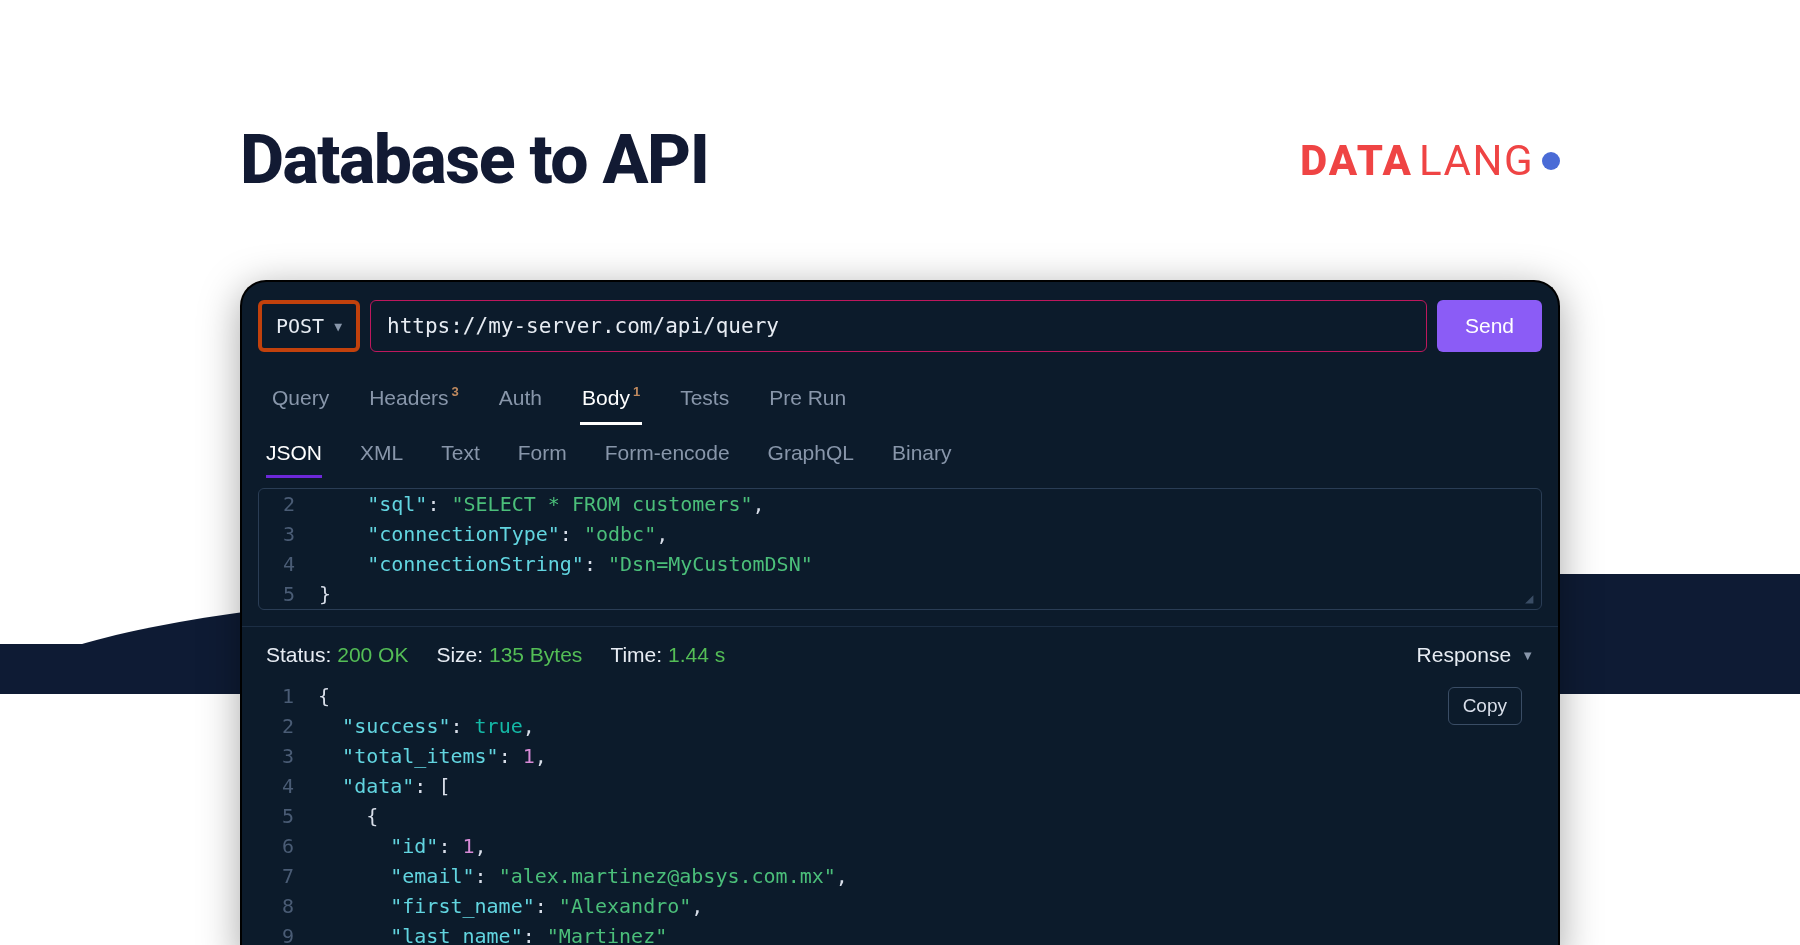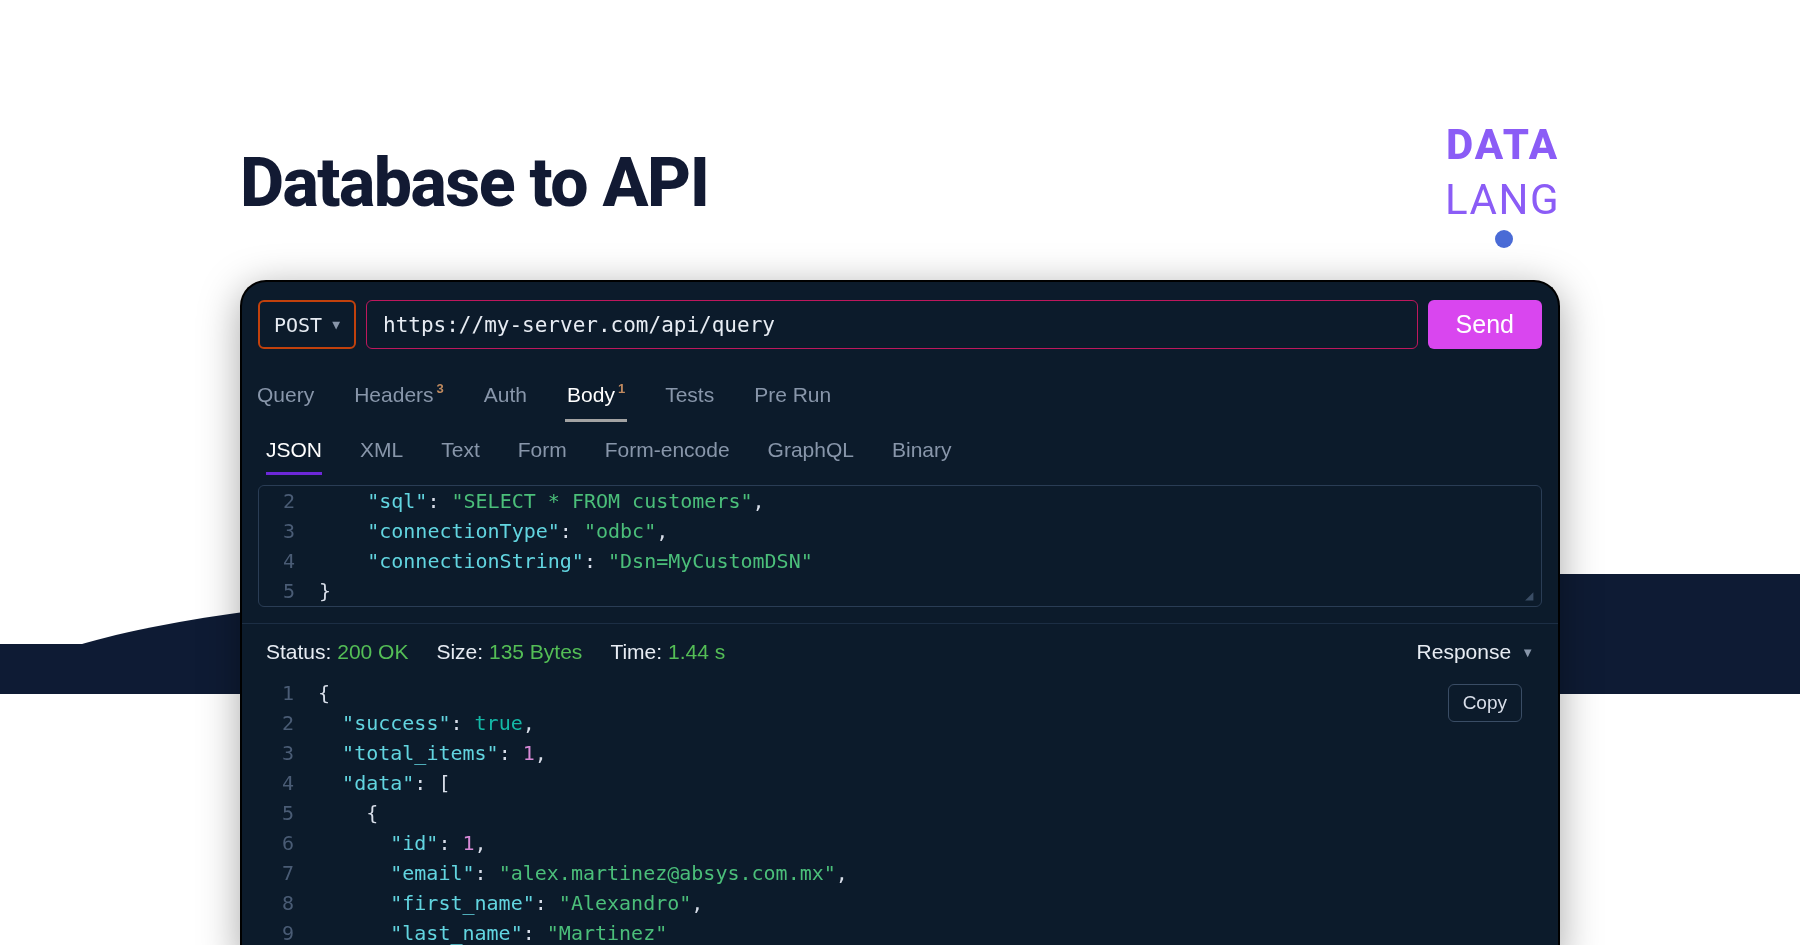--- a/index.html
+++ b/index.html
@@ -2,38 +2,38 @@
 <html><head>
 <meta charset="utf-8">
 <style>
 * { margin: 0; padding: 0; box-sizing: border-box; }
 body { font-family: -apple-system, BlinkMacSystemFont, "Segoe UI", Roboto, sans-serif; background: #ffffff; width: 1800px; height: 945px; overflow: hidden; position: relative; }
 
 .page { width: 1800px; height: 694px; position: relative; }
 
 .header-row { display: flex; justify-content: space-between; align-items: center; padding: 120px 240px 0 240px; }
 .page-title { font-size: 68px; font-weight: 800; color: #121a33; letter-spacing: -1.5px; }
-.brand { display: flex; align-items: center; gap: 6px; font-size: 42px; font-weight: 400; color: #8b5cf6; letter-spacing: 1.5px; flex-direction: column; }
+.brand { display: flex; align-items: center; gap: 6px; font-size: 42px; font-weight: 400; color: #ef4444; letter-spacing: 1.5px; }
 .brand .bold { font-weight: 800; letter-spacing: 2px; }
 .brand .dot { width: 18px; height: 18px; border-radius: 50%; background: #4a6bd6; display: inline-block; margin-left: 2px; margin-bottom: -2px; }
 
 .bg-dark-curve { position: absolute; left: 0; right: 0; bottom: 0; height: 120px; background: #0e1b34; border-top-left-radius: 100% 240px; z-index: 0; }
 .bg-dark-rect { position: absolute; left: 0; right: 0; bottom: 0; height: 50px; background: #0e1b34; z-index: 0; }
 
 .api-window { position: absolute; left: 240px; top: 280px; width: 1320px; height: 680px; background: #0c1b2b; border-radius: 26px 26px 0 0; border: 2px solid #000; border-bottom: none; z-index: 2; overflow: hidden; color: #bcc7d6; font-family: ui-monospace, "SF Mono", Menlo, Consolas, monospace; font-size: 20px; box-shadow: 0 8px 40px rgba(0,0,0,0.35); }
 
 .request-bar { display: flex; padding: 18px 16px; gap: 10px; }
-.method-select { display: flex; align-items: center; gap: 10px; border: 2px solid #c2410c; border-radius: 6px; padding: 10px 14px; color: #e7ecf3; cursor: pointer; background: transparent; font-size: 20px; }
+.method-select { display: flex; align-items: center; gap: 10px; border: 4px solid #c2410c; border-radius: 6px; padding: 10px 14px; color: #e7ecf3; cursor: pointer; background: transparent; font-size: 20px; }
 .method-select .chev { font-size: 13px; color: #8896aa; }
 .url-input { flex: 1; border: 1px solid #be185d; border-radius: 6px; padding: 10px 16px; color: #e7ecf3; background: transparent; font-size: 21px; font-family: inherit; }
-.send-btn { background: #d946ef; color: #fff; border: none; border-radius: 6px; padding: 10px 28px; font-size: 25px; cursor: pointer; }
-
-.tab-row { display: flex; gap: 36px; padding: 8px 24px 0 13px; font-size: 21px; font-family: -apple-system, sans-serif; }
+.send-btn { background: #8b5cf6; color: #fff; border: none; border-radius: 6px; padding: 10px 28px; font-size: 21px; cursor: pointer; }
+
+.tab-row { display: flex; gap: 36px; padding: 8px 24px 0 28px; font-size: 21px; font-family: -apple-system, sans-serif; }
 .tab-row .tab { color: #8896aa; padding: 8px 2px 12px 2px; cursor: pointer; display: flex; align-items: flex-start; gap: 3px; }
-.tab-row .tab.active { color: #fff; border-bottom: 3px solid #a3a3a3; }
+.tab-row .tab.active { color: #fff; border-bottom: 3px solid #ffffff; }
 .tab-row .tab .sup { font-size: 13px; color: #c08a5f; font-weight: 600; margin-top: -2px; }
 
 .sub-tab-row { display: flex; gap: 38px; padding: 16px 24px 10px 24px; font-size: 21px; font-family: -apple-system, sans-serif; }
 .sub-tab-row .stab { color: #8896aa; cursor: pointer; padding-bottom: 10px; }
 .sub-tab-row .stab.active { color: #fff; border-bottom: 3px solid #6d28d9; }
 
 .code-editor { margin: 0 16px 16px 16px; border: 1px solid #2a3d55; border-radius: 6px; overflow: hidden; position: relative; }
 .code-editor .resize-handle { position: absolute; right: 2px; bottom: 2px; width: 14px; height: 14px; color: #3a4d65; font-size: 14px; line-height: 10px; pointer-events: none; }
 .code-line { display: flex; }
 .gutter { width: 60px; text-align: center; color: #4a5c75; padding: 3px 0; user-select: none; }

